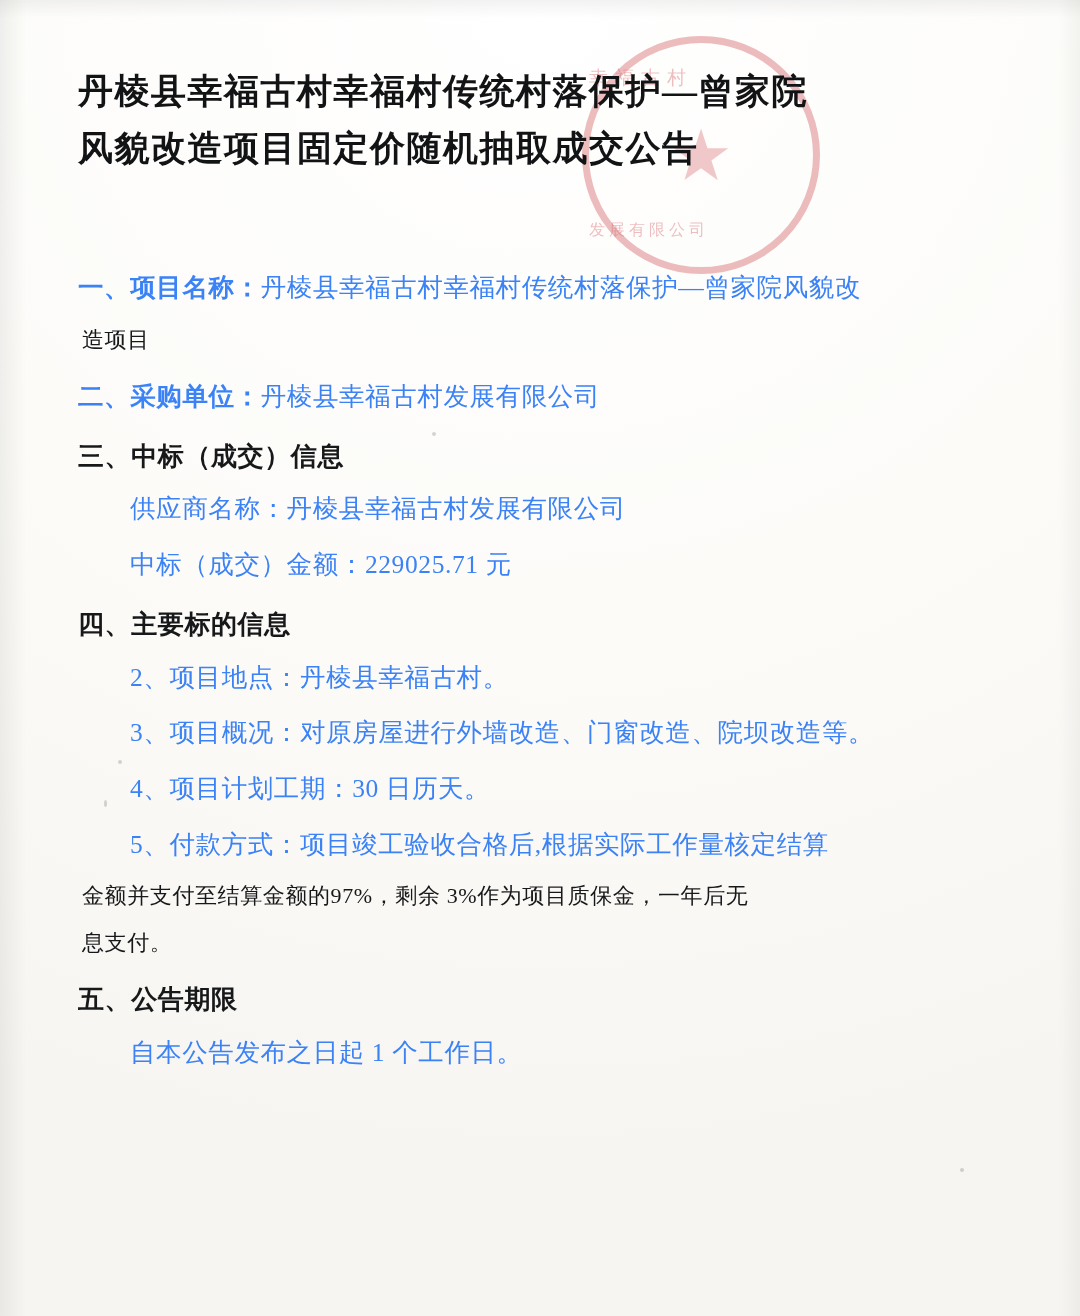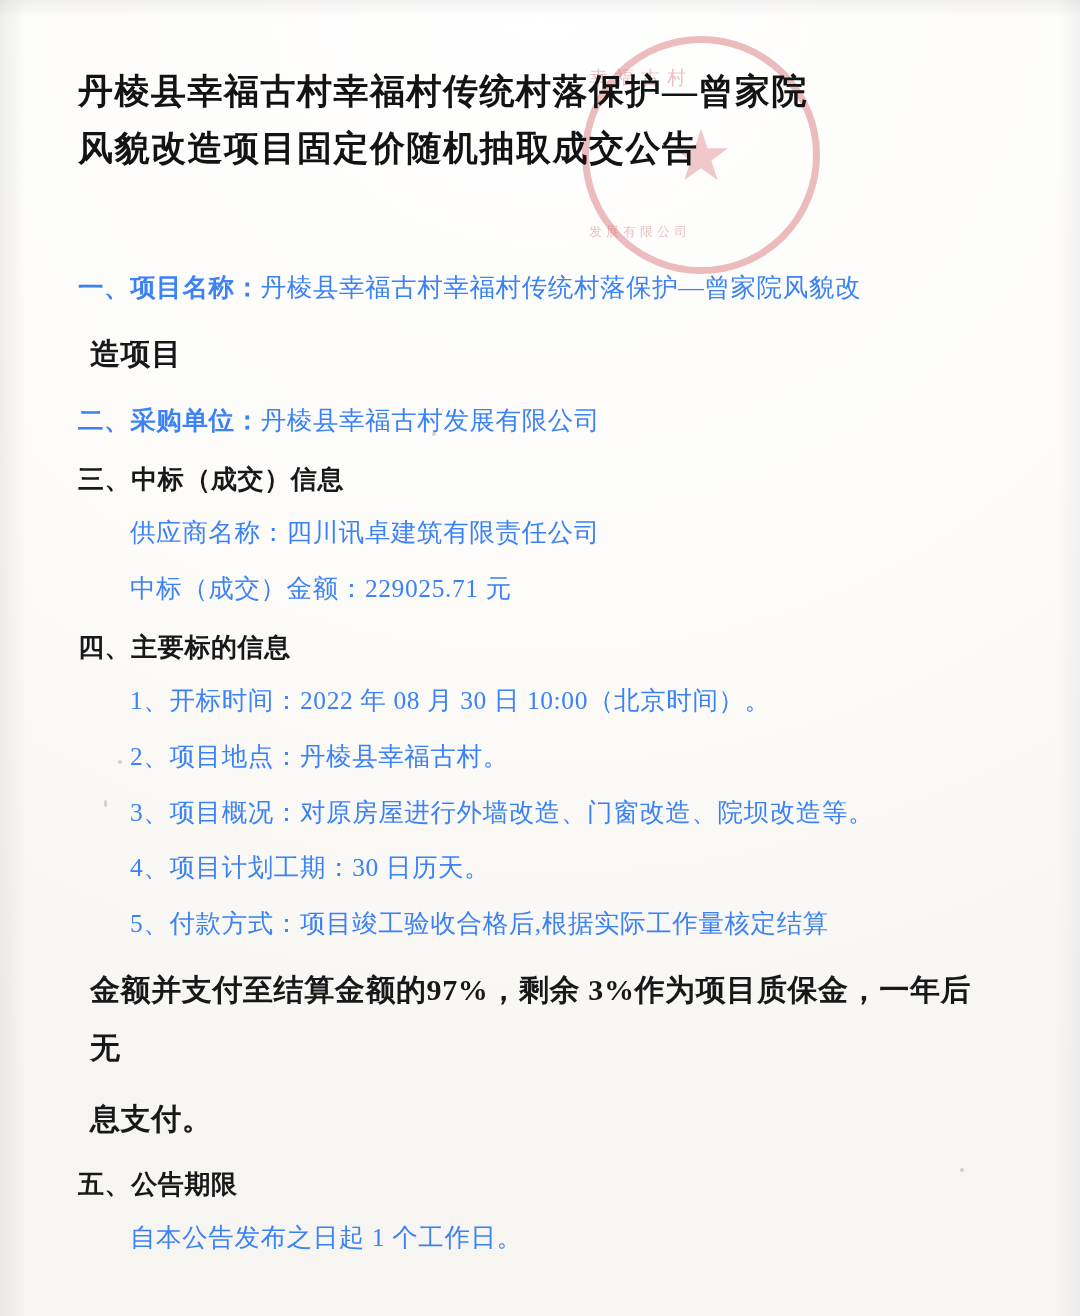--- a/index.html
+++ b/index.html
@@ -64,21 +64,21 @@
   .seal .seal-bottom-text {
     position: absolute;
     left: 0;
     width: 100%;
     text-align: left;
     color: rgba(196, 36, 42, 0.40);
     letter-spacing: 7px;
     font-size: 19px;
   }
   .seal .seal-top-text { top: 22px; }
-  .seal .seal-bottom-text { bottom: 26px; letter-spacing: 4px; font-size: 13px; }
+  .seal .seal-bottom-text { bottom: 26px; letter-spacing: 4px; font-size: 16px; }
 
   .content {
     position: relative;
     z-index: 3;
     padding: 0 78px;
   }
 
   .doc-title {
     margin: 64px 0 0 0;
     text-align: left;
@@ -107,25 +107,24 @@
   .section-head {
     font-size: 26px;
     font-weight: bold;
     line-height: 1.95;
     letter-spacing: 0.6px;
     margin: 4px 0 2px 0;
   }
   .indent1 { text-indent: 0; padding-left: 52px; }
   .indent-num { padding-left: 52px; }
   .wrapline {
-    font-size: 30px;
+    font-size: 22px;
     line-height: 1.95;
     letter-spacing: 0.6px;
-    margin: 12px;
-    font-weight: bold;
+    margin: 4px;
   }
   .mt-small { margin-top: 10px; }
 
   
   .speck {
     position: absolute;
     background: rgba(0,0,0,0.16);
     border-radius: 50%;
     z-index: 4;
   }
@@ -161,25 +160,24 @@
     <p class="para">
       <span class="label">一、项目名称：</span><span>丹棱县幸福古村幸福村传统村落保护—曾家院风貌改</span>
     </p>
     <p class="wrapline">造项目</p>
 
     <p class="para mt-small">
       <span class="label">二、采购单位：</span><span>丹棱县幸福古村发展有限公司</span>
     </p>
 
     <p class="section-head mt-small">三、中标（成交）信息</p>
-    <p class="para indent1">供应商名称：四川讯卓建筑有限责任公司</p>
+    <p class="para indent1">供应商名称：丹棱县幸福古村发展有限公司</p>
     <p class="para indent1">中标（成交）金额：229025.71 元</p>
 
     <p class="section-head mt-small">四、主要标的信息</p>
-    <p class="para indent-num">1、开标时间：2022 年 08 月 30 日 10:00（北京时间）。</p>
     <p class="para indent-num">2、项目地点：丹棱县幸福古村。</p>
     <p class="para indent-num">3、项目概况：对原房屋进行外墙改造、门窗改造、院坝改造等。</p>
     <p class="para indent-num">4、项目计划工期：30 日历天。</p>
     <p class="para indent-num">5、付款方式：项目竣工验收合格后,根据实际工作量核定结算</p>
     <p class="wrapline">金额并支付至结算金额的97%，剩余 3%作为项目质保金，一年后无</p>
     <p class="wrapline">息支付。</p>
 
     <p class="section-head mt-small">五、公告期限</p>
     <p class="para indent1">自本公告发布之日起 1 个工作日。</p>
 

